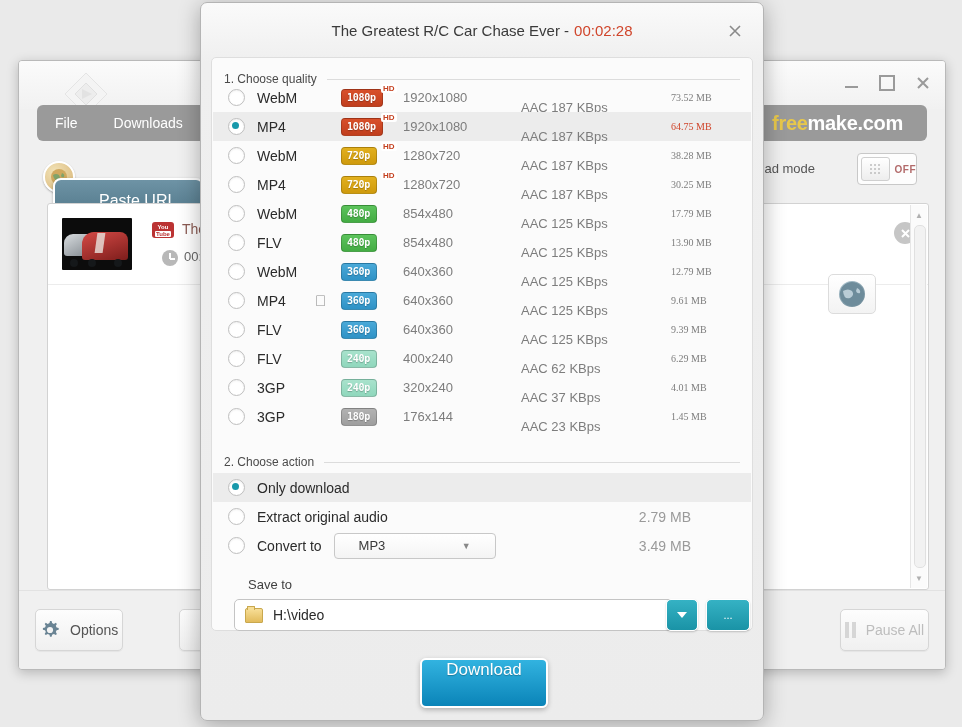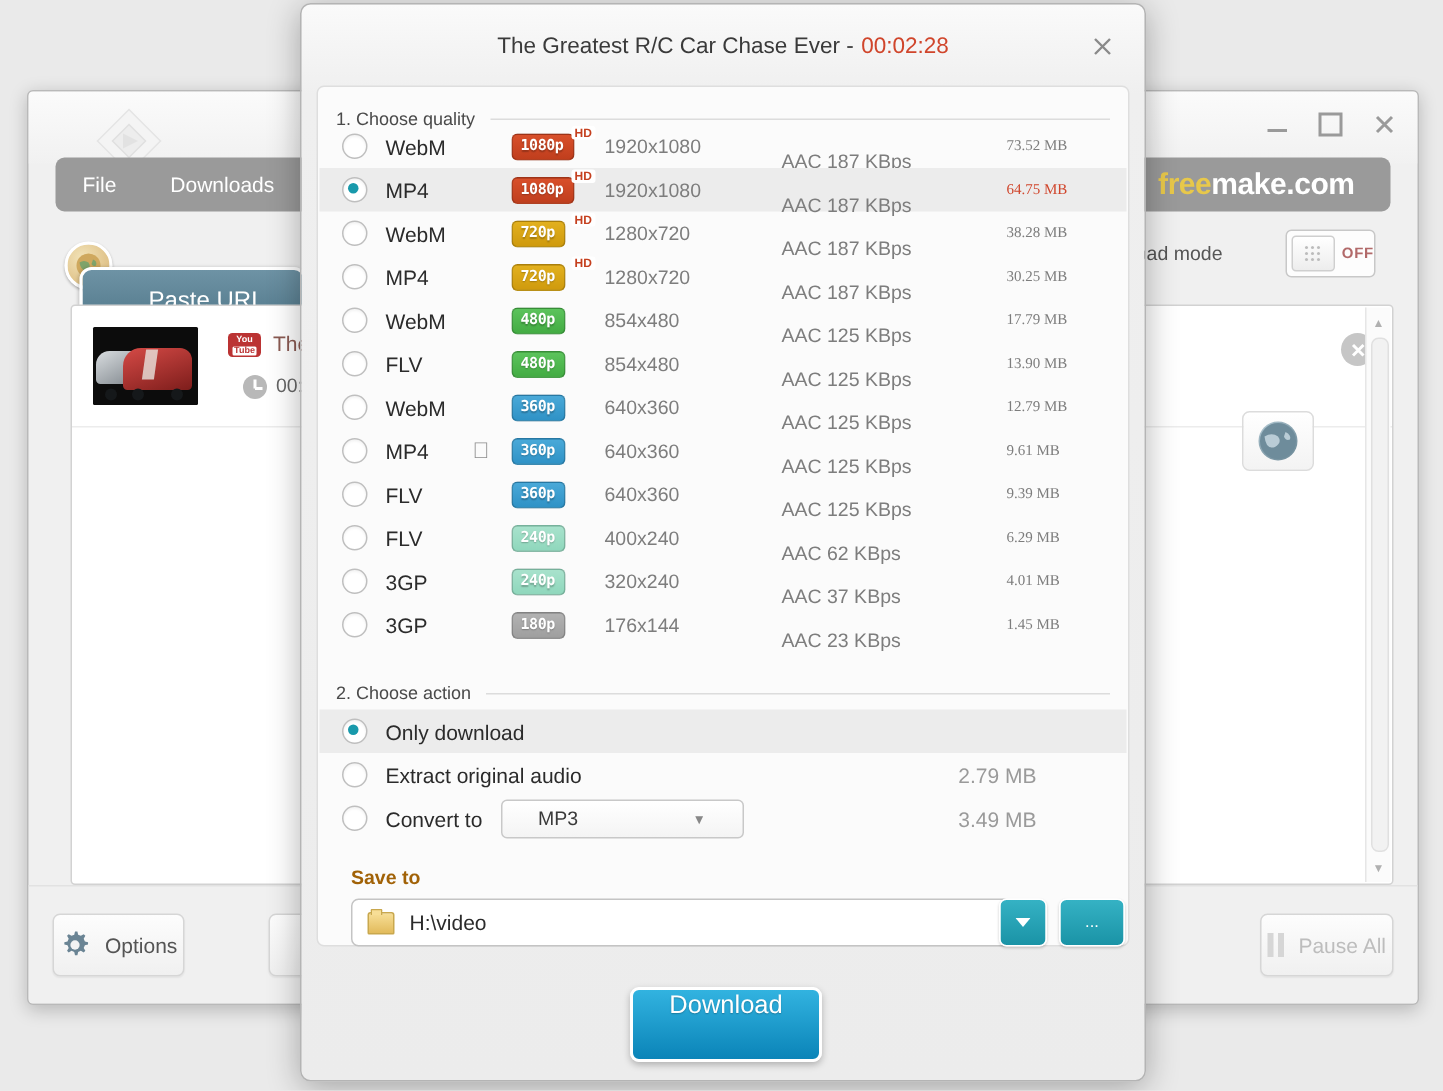--- a/index.html
+++ b/index.html
@@ -268,21 +268,21 @@
 
   .mini-select {
     margin-left: 12px; width: 112px; height: 24px;
     background: linear-gradient(#ffffff,#f4f4f4);
     border:1px solid #c8c8c8; border-radius:4px;
     display:flex; align-items:center; padding: 0 24px;
     font-size: 13px; color:#3a3a3a;text-align:center;
   }
   .mini-select .caret { margin-left:auto; color:#888; font-size:9px; }
 
-  .saveto-label { position:absolute; left:22px; font-size:13px; color:#a16207;font-weight:bold; }
+  .saveto-label { position:absolute; left:36px; font-size:13px; color:#404040; }
   .path-field {
     position:absolute; left: 22px;
     width: 418px; height: 30px;
     background:#ffffff; border:1px solid #c4c4c4; border-radius:5px;
     display:flex; align-items:center; padding: 0 10px;
     font-size: 14px; color:#2b2b2b;
   }
   .folder-ic {
     width: 16px; height: 13px; flex:none; margin-right:10px; position:relative;
     background: linear-gradient(#f5d98d,#e0b martin);

